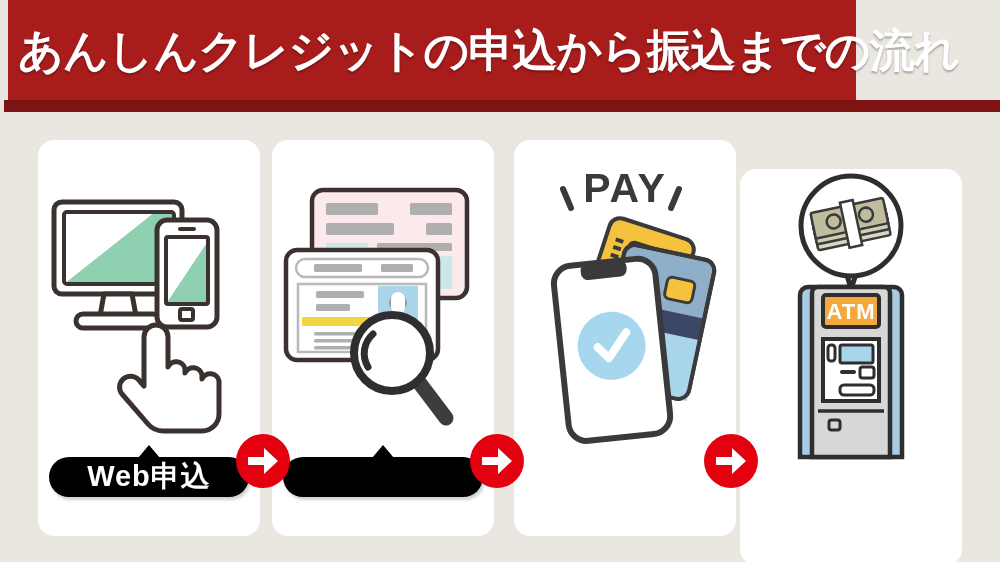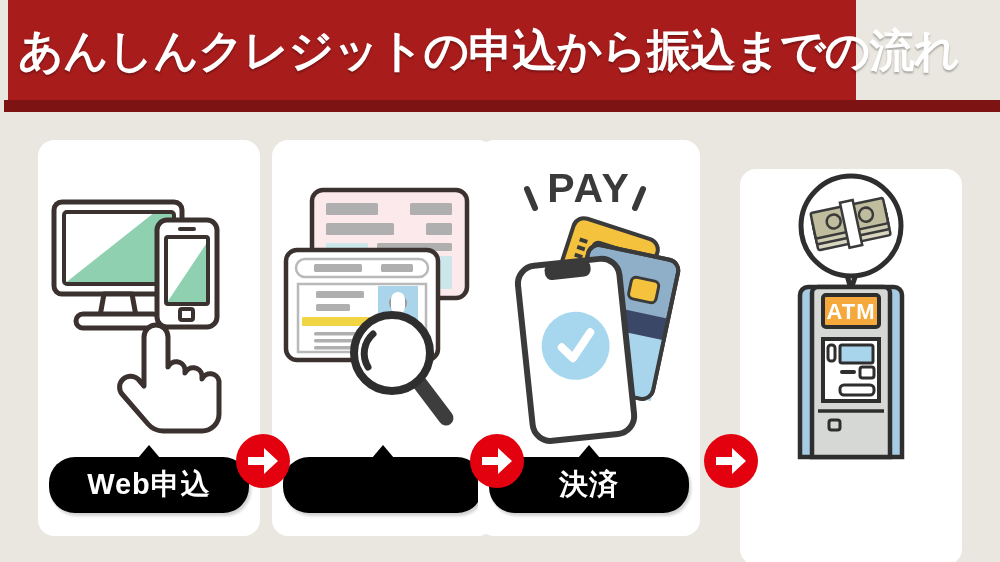--- a/index.html
+++ b/index.html
@@ -60,38 +60,38 @@
   .card {
     position: absolute;
     top: 0;
     width: 222px;
     height: 396px;
     background: #FFFFFF;
     border-radius: 16px;
   }
   .card.c1 { left: 38px; }
   .card.c2 { left: 272px; }
-  .card.c3 { left: 478px; text-align: center; }
+  .card.c3 { left: 514px; text-align: center; }
   .card.c4 { left: 740px; margin-top: 29px; }
 
   .art {
     position: absolute;
     left: 0;
     top: 0;
     width: 222px;
     height: 310px;
   }
 
   
   .pill {
     position: absolute;
     left: 11px;
     top: 317px;
     width: 200px;
-    height: 56px;
+    height: 40px;
     background: #000000;
     border-radius: 26px;
     color: #FFFFFF;
     display: flex;
     align-items: center;
     justify-content: center;
     font-size: 29px;
     font-weight: bold;
     letter-spacing: 1px;
     box-shadow: 2px 3px 3px rgba(0,0,0,0.18);
@@ -283,24 +283,20 @@
         </g>
 
         <g transform="rotate(-6 96 200)">
           <rect x="46" y="122" width="102" height="176" rx="18" fill="#FFFFFF" stroke="#3A3A3A" stroke-width="6"></rect>
           <path d="M78 124 h38 a4 4 0 0 1 4 4 v3 a7 7 0 0 1 -7 7 h-32 a7 7 0 0 1 -7 -7 v-3 a4 4 0 0 1 4 -4 Z" fill="#3A3A3A"></path>
           <circle cx="97" cy="206" r="34" fill="#A6D7EF"></circle>
           <path d="M83 206 l10 12 l20 -24" fill="none" stroke="#FFFFFF" stroke-width="8" stroke-linecap="round" stroke-linejoin="round"></path>
         </g>
       </svg>
     </div>
-    <div class="pill">
-      <span class="pill-notch"></span>
-      <span>決済</span>
-    </div>
   </div>
 
   <div class="card c4">
     <div class="art">
       <svg viewBox="0 0 222 310" width="222" height="310">
 
         <path d="M100 82 L111 120 L124 82 Z" fill="#FFFFFF" stroke="#2E2E2E" stroke-width="5" stroke-linejoin="round"></path>
 
         <circle cx="111" cy="57" r="50" fill="#FFFFFF" stroke="#2E2E2E" stroke-width="5"></circle>
 

